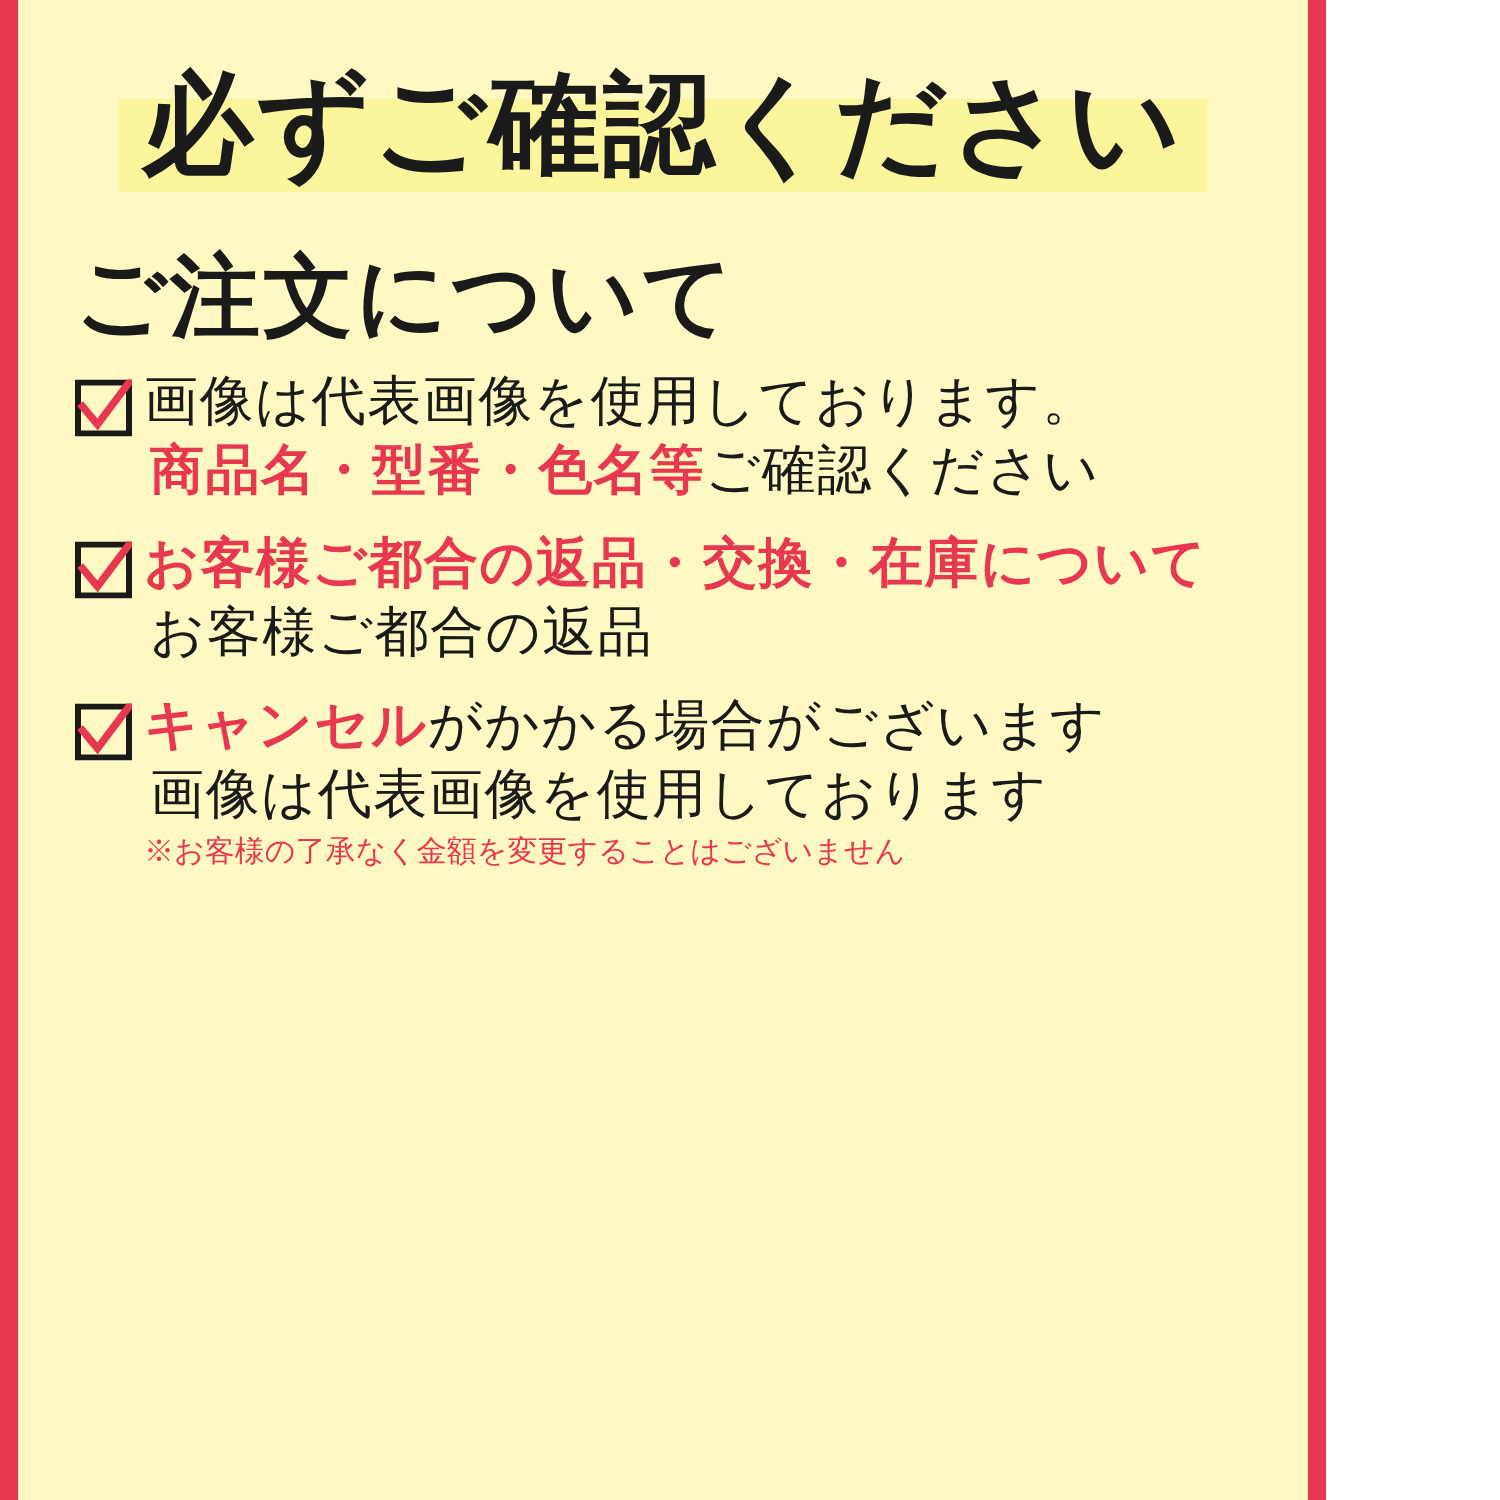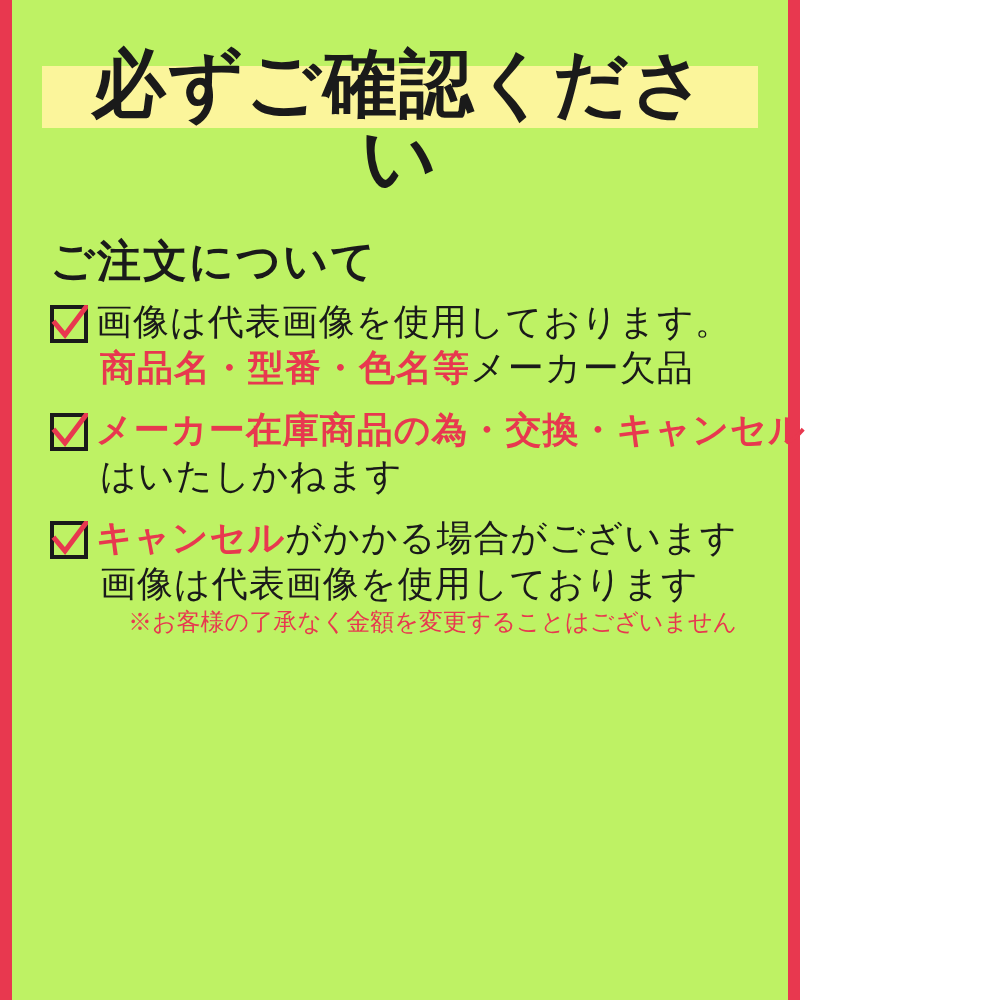--- a/index.html
+++ b/index.html
@@ -8,24 +8,24 @@
   }
   body {
     width: 1000px;
     height: 1000px;
     background: #ffffff;
     font-family: "Liberation Serif", "DejaVu Serif", serif;
     overflow: hidden;
   }
   .page {
     position: relative;
-    width: 800px;
+    width: 884px;
     height: 1000px;
     box-sizing: border-box;
-    background: #bef264;
+    background: #fef9c3;
   }
   
   .side-bar {
     position: absolute;
     top: 0;
     width: 12px;
     height: 1000px;
     background: #e8384f;
   }
   .side-bar.left { left: 0; }
@@ -67,21 +67,21 @@
     height: 62px;
     background: #fbf59b;
     z-index: 0;
   }
   .title .txt {
     position: relative;
     z-index: 1;
   }
 
   .section-head {
-    font-size: 44px;
+    font-size: 60px;
     font-weight: bold;
     color: #1a1a1a;
     letter-spacing: 2px;
     margin: 6px 0 8px 8px;
     font-family: "DejaVu Serif", "Liberation Serif", serif;
   }
   .section-head.second {
     margin-top: 26px;
   }
 
@@ -102,36 +102,35 @@
 
   .lines {
     flex: 1 1 auto;
   }
   .line {
     font-size: 36px;
     line-height: 1.28;
     color: #1a1a1a;
     letter-spacing: 1px;
     white-space: nowrap;
-    font-family: Liberation Serif, serif;
+    font-family: Liberation Mono, monospace;
   }
   .line.indent {
     padding-left: 4px;
   }
   .red { color: #e8384f; font-weight: bold; margin-top: 16px; }
   .blk { color: #1a1a1a; }
   .note {
-    font-size: 24px;
+    font-size: 20px;
     color: #e8384f;
     letter-spacing: 0px;
     line-height: 1.3;
     margin-top: 2px;
     white-space: nowrap;
     font-family: Liberation Serif, serif;
-    margin-left: 32px;
   }
 </style>
 </head>
 <body>
 
 <div class="page">
 
   <div class="side-bar left"></div>
   <div class="side-bar right"></div>
 
@@ -149,35 +148,35 @@
     <div class="item">
       <span class="check">
         <svg width="38" height="38" viewBox="0 0 38 38">
           <rect x="2" y="2" width="34" height="34" fill="none" stroke="#1a1a1a" stroke-width="4"></rect>
           <path d="M5 18 L15 30 L36 2" fill="none" stroke="#e8384f" stroke-width="5" stroke-linecap="square"></path>
         </svg>
       </span>
       <span class="lines">
         <span class="line blk">画像は代表画像を使用しております。</span>
         <span class="line indent">
-          <span class="red">商品名・型番・色名等</span><span class="blk">メーカー欠品</span>
+          <span class="red">商品名・型番・色名等</span><span class="blk">ご確認ください</span>
         </span>
       </span>
     </div>
 
     <div class="item">
       <span class="check">
         <svg width="38" height="38" viewBox="0 0 38 38">
           <rect x="2" y="2" width="34" height="34" fill="none" stroke="#1a1a1a" stroke-width="4"></rect>
           <path d="M5 18 L15 30 L36 2" fill="none" stroke="#e8384f" stroke-width="5" stroke-linecap="square"></path>
         </svg>
       </span>
       <span class="lines">
-        <span class="line red">メーカー在庫商品の為・交換・キャンセル</span>
-        <span class="line blk indent">はいたしかねます</span>
+        <span class="line red">お客様ご都合の返品・交換・在庫について</span>
+        <span class="line blk indent">お客様ご都合の返品</span>
       </span>
     </div>
 
     <div class="item">
       <span class="check">
         <svg width="38" height="38" viewBox="0 0 38 38">
           <rect x="2" y="2" width="34" height="34" fill="none" stroke="#1a1a1a" stroke-width="4"></rect>
           <path d="M5 18 L15 30 L36 2" fill="none" stroke="#e8384f" stroke-width="5" stroke-linecap="square"></path>
         </svg>
       </span>

